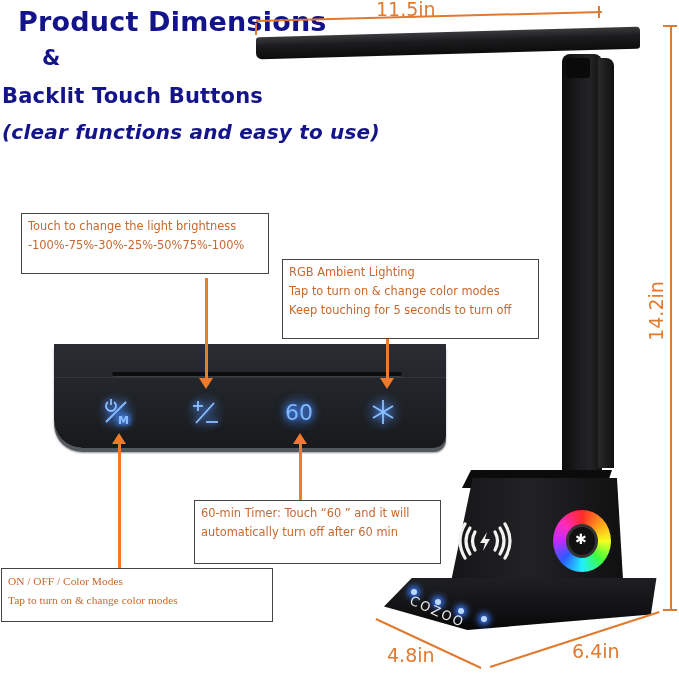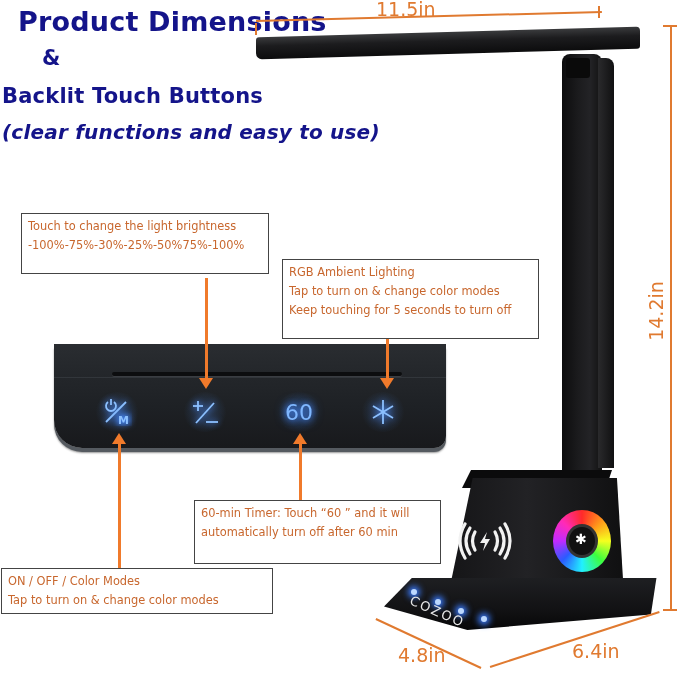--- a/index.html
+++ b/index.html
@@ -87,21 +87,21 @@
 <div class="rgb-star">✱</div>
 
 <div class="base-led" style="left:411px; top:589px;"></div>
 <div class="base-led" style="left:435px; top:599px;"></div>
 <div class="base-led" style="left:458px; top:608px;"></div>
 <div class="base-led" style="left:481px; top:616px;"></div>
 <div class="cozoo">COZOO</div>
 
 <div class="dim-line" style="left:376px; top:618px; width:116px; height:1.5px; transform:rotate(25deg); transform-origin:left;"></div>
 <div class="dim-line" style="left:490px; top:666px; width:178px; height:1.5px; transform:rotate(-18deg); transform-origin:left;"></div>
-<div class="dim-label" style="left:398px; top:644px;">4.8in</div>
+<div class="dim-label" style="left:387px; top:644px;">4.8in</div>
 <div class="dim-label" style="left:572px; top:640px;">6.4in</div>
 
 <div class="panel">
   <div class="panel-slot"></div>
   <div class="panel-line"></div>
 
   <div class="panel-btn" style="left:40px;">
     <svg width="30" height="28" viewBox="0 0 30 28">
       <g fill="none" stroke="#8cc0ff" stroke-width="1.8">
         <path d="M6 4 A5 5 0 1 0 12 4"></path>
@@ -159,16 +159,16 @@
   <div>RGB Ambient Lighting</div>
   <div>Tap to turn on &amp; change color modes</div>
   <div>Keep touching for 5 seconds to turn off</div>
 </div>
 
 <div class="callout" style="left:194px; top:500px; width:247px; height:64px;">
   <div>60-min Timer: Touch “60 ”  and it will</div>
   <div>automatically turn off after 60 min</div>
 </div>
 
-<div class="callout" style="left:1px; top:568px; width:272px; height:46px;">
+<div class="callout" style="left:1px; top:568px; width:272px; height:54px;font-family:Liberation Serif, serif;">
   <div>ON / OFF / Color Modes</div>
   <div>Tap to turn on &amp; change color modes</div>
 </div>
 
 </body></html>

